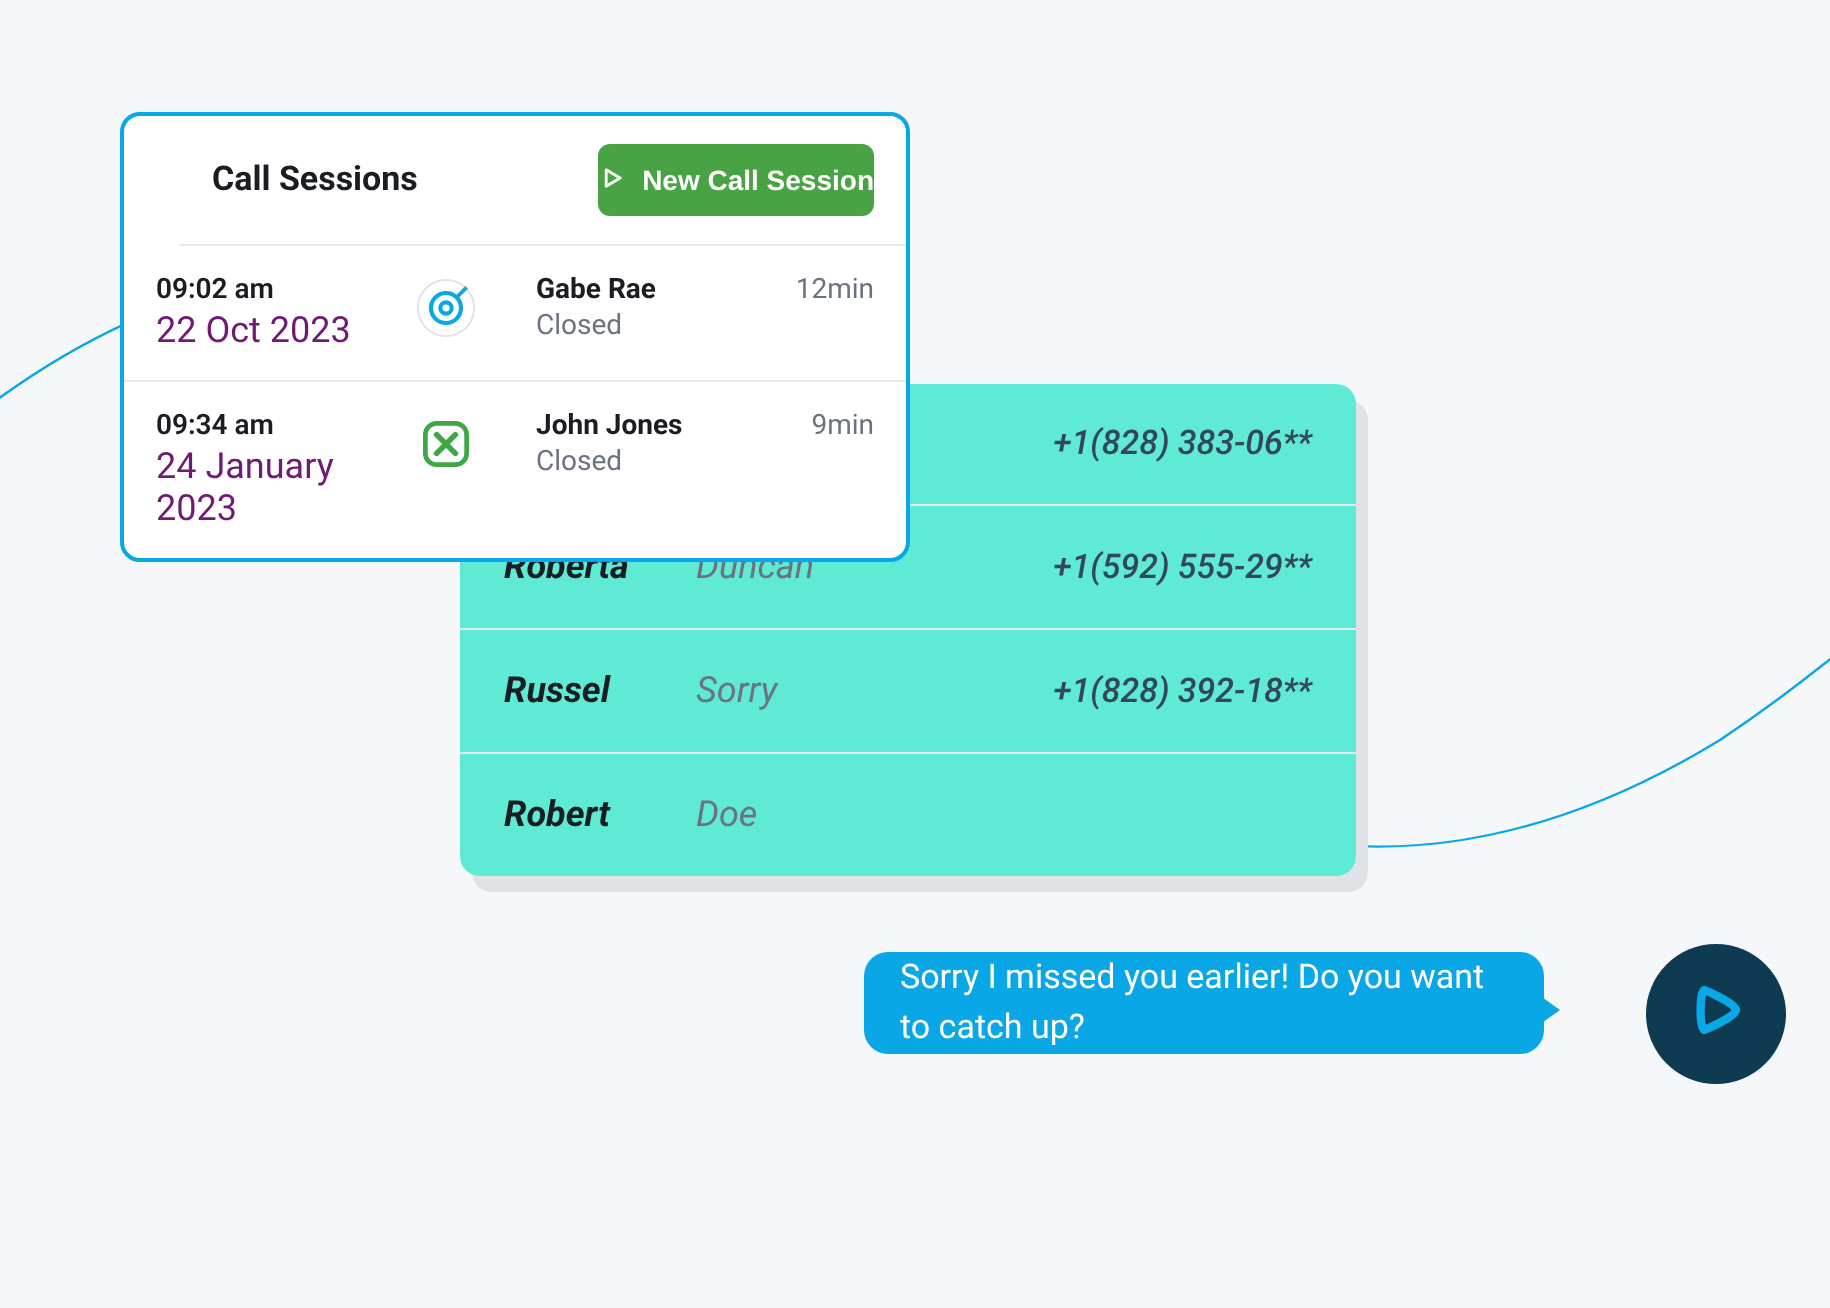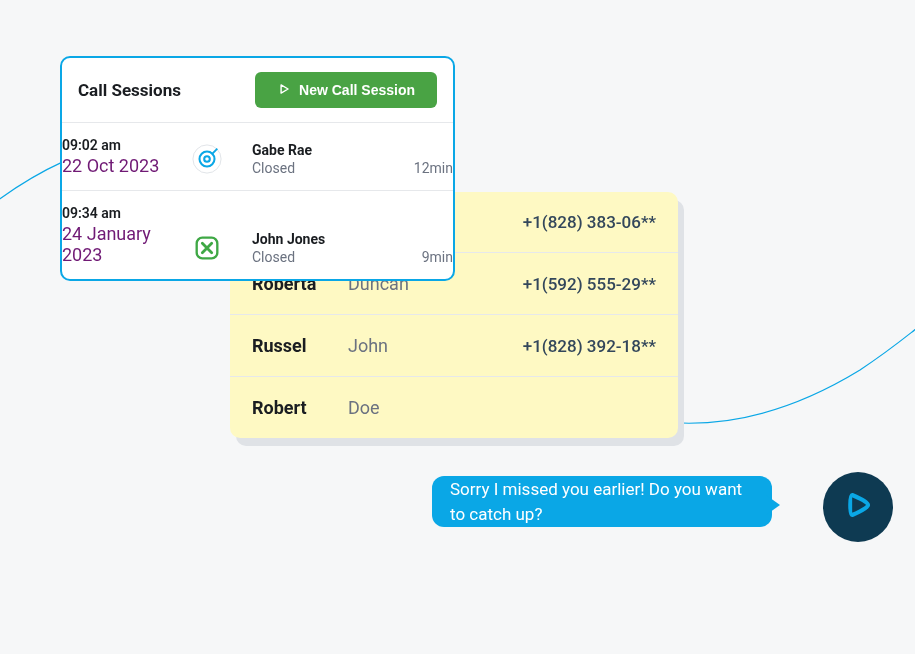--- a/index.html
+++ b/index.html
@@ -33,44 +33,45 @@
     border-radius: 10px;
     z-index: 3;
     overflow: hidden;
   }
   .call-header {
     display: flex;
     align-items: center;
     justify-content: space-between;
     padding: 14px 16px;
     border-bottom: 1px solid #e6e8eb;
+    margin-left: 28px;
   }
   .call-title {
     font-size: 17px;
     font-weight: 700;
     color: #1a1d21;
   }
   .new-session-btn {
     display: inline-flex;
     gap: 8px;
     background: #49a344;
     color: #ffffff;
     border: none;
     border-radius: 6px;
-    padding: 10px 22px;
+    padding: 10px 0;
     font-size: 14px;
     font-weight: 600;
     cursor: pointer;
   }
   .new-session-btn svg { display: block; }
 
   .session-row {
     display: flex;
-    align-items: flex-end;
-    padding: 14px 0;
+    align-items: flex-start;
+    padding: 14px 16px;
     border-bottom: 1px solid #e6e8eb;
     gap: 28px;
   }
   .session-row:last-child { border-bottom: none; }
   .session-dt { width: 100px; }
   .session-time {
     font-size: 14px;
     font-weight: 600;
     color: #1a1d21;
   }
@@ -103,25 +104,26 @@
     width: 46px;
     text-align: right;
   }
 
   
   .contacts-card {
     position: absolute;
     left: 230px;
     top: 192px;
     width: 448px;
-    background: #fef9c3;
+    background: #5eead4;
     border-radius: 10px;
     box-shadow: 6px 8px 0 0 #dfe2e6;
     z-index: 2;
     overflow: hidden;
+    font-style: italic;
   }
   .contact-row {
     display: flex;
     align-items: center;
     padding: 20px 22px;
     border-bottom: 1px solid #e6e8eb;
     gap: 16px;
     font-size: 18px;
   }
   .contact-row:last-child { border-bottom: none; }
@@ -245,21 +247,21 @@
     <span class="contact-last"></span>
     <span class="contact-phone">+1(828) 383-06**</span>
   </div>
   <div class="contact-row">
     <span class="contact-first">Roberta</span>
     <span class="contact-last">Duncan</span>
     <span class="contact-phone">+1(592) 555-29**</span>
   </div>
   <div class="contact-row">
     <span class="contact-first">Russel</span>
-    <span class="contact-last">John</span>
+    <span class="contact-last">Sorry</span>
     <span class="contact-phone">+1(828) 392-18**</span>
   </div>
   <div class="contact-row">
     <span class="contact-first">Robert</span>
     <span class="contact-last">Doe</span>
     <span class="contact-phone"></span>
   </div>
 </div>
 
 <div class="bubble">

